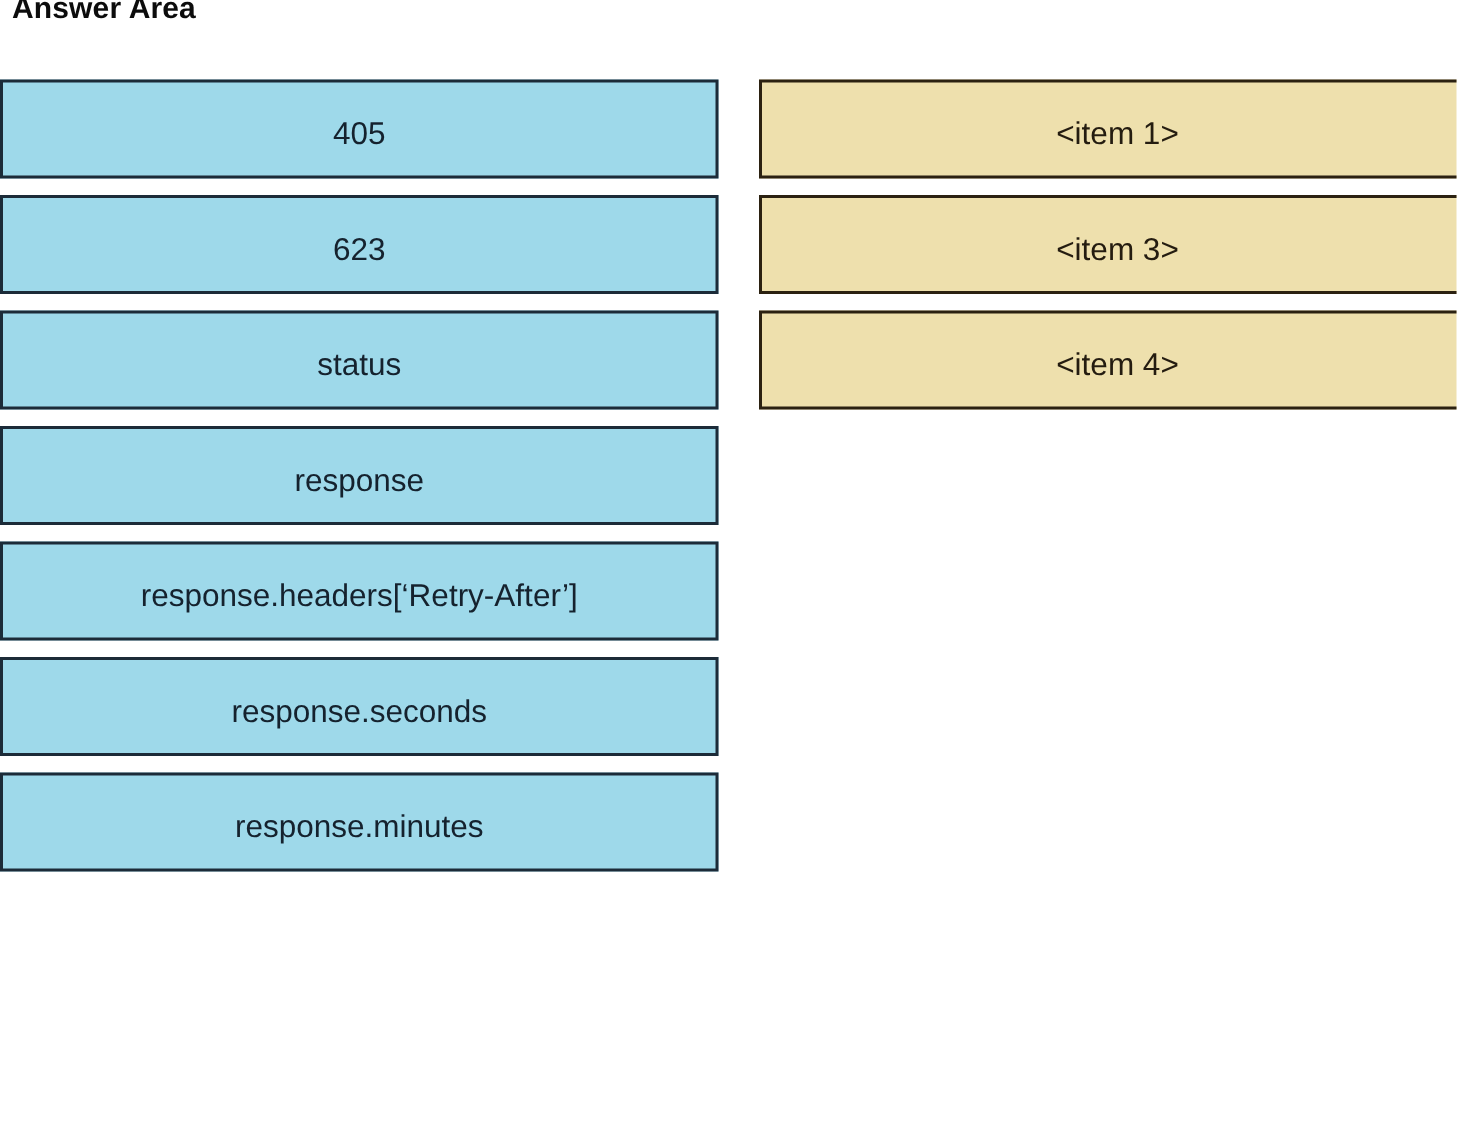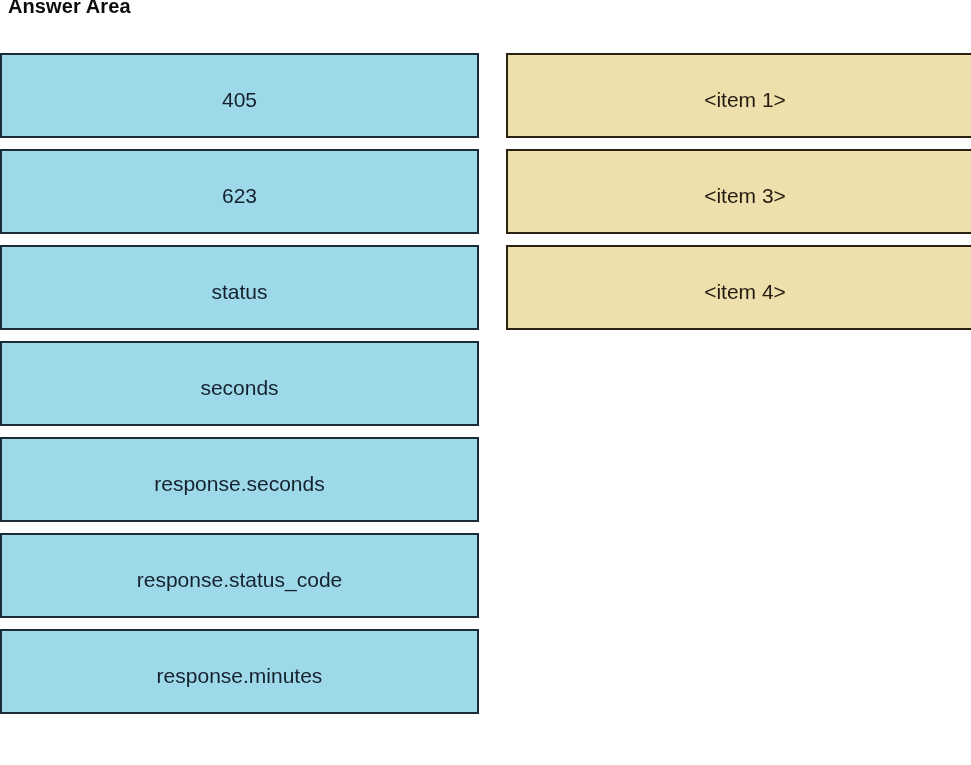--- a/index.html
+++ b/index.html
@@ -43,21 +43,21 @@
     width: 479px;
   }
   .col-target {
     left: 506px;
     top: 53px;
     width: 478px;
   }
   
   .tile {
     box-sizing: border-box;
-    height: 85px;
+    height: 66px;
     margin-bottom: 11px;
     display: flex;
     align-items: center;
     justify-content: center;
     text-align: center;
     font-size: 21px;
     line-height: 24px;
     color: #15222e;
     padding: 8px 10px 0 10px;
     overflow: hidden;
@@ -91,31 +91,31 @@
 
     <div class="tile tile-source">
       <span class="tile-label">623</span>
     </div>
 
     <div class="tile tile-source">
       <span class="tile-label">status</span>
     </div>
 
     <div class="tile tile-source">
-      <span class="tile-label">seconds</span>
+      <span class="tile-label">response</span>
     </div>
 
+    <div class="tile tile-source">
+      <span class="tile-label">response.headers[‘Retry-After’]</span>
+    </div>
 
     <div class="tile tile-source">
       <span class="tile-label">response.seconds</span>
     </div>
 
-    <div class="tile tile-source">
-      <span class="tile-label">response.status_code</span>
-    </div>
 
     <div class="tile tile-source">
       <span class="tile-label">response.minutes</span>
     </div>
 
   </div>
 
   <div class="col col-target">
 
     <div class="tile tile-target">

